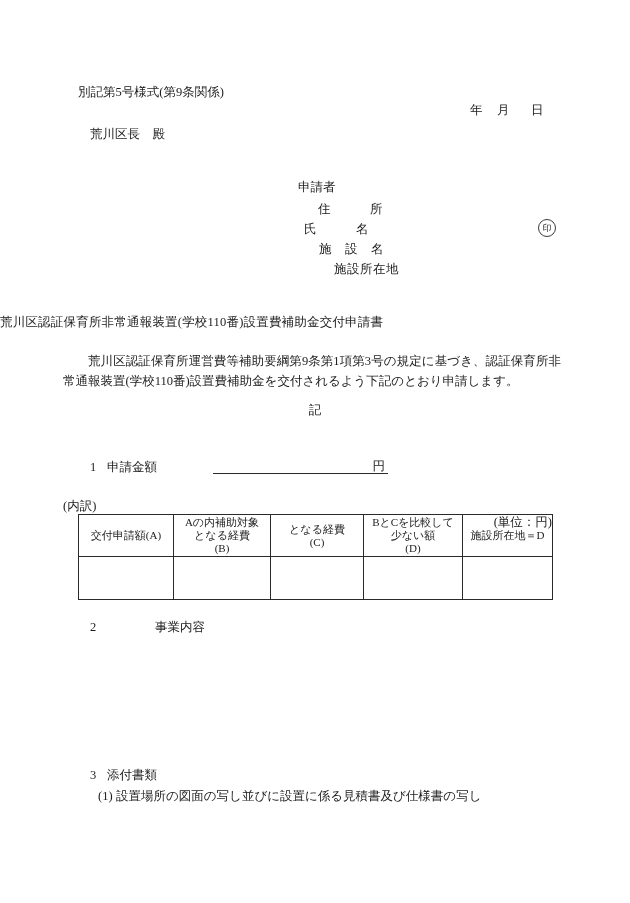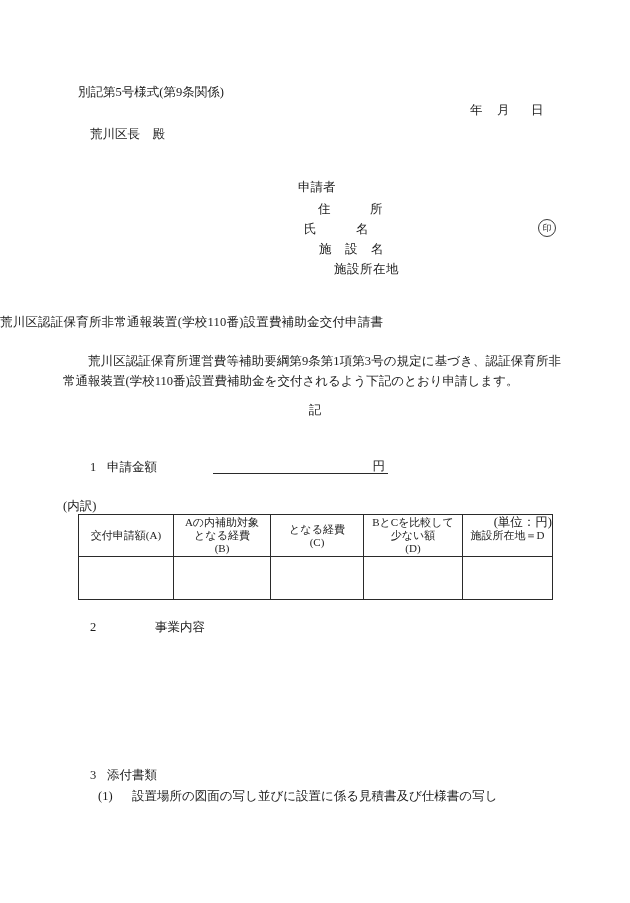--- a/index.html
+++ b/index.html
@@ -152,15 +152,15 @@
   </tbody>
     </table>
 
   <div class="abs" style="left:90px; top:620px;">2</div>
   <div class="abs" style="left:107px; top:620px;margin-left:48px;">事業内容</div>
 
   <div class="abs" style="left:90px; top:768px;">3</div>
   <div class="abs" style="left:107px; top:768px;">添付書類</div>
 
   <div class="abs" style="left:98px; top:789px;">(1)</div>
-  <div class="abs" style="left:132px; top:789px;">設置場所の図面の写し並びに設置に係る見積書及び仕様書の写し</div>
+  <div class="abs" style="left:116px; top:789px;">設置場所の図面の写し並びに設置に係る見積書及び仕様書の写し</div>
 
 </div>
 
 </body></html>

